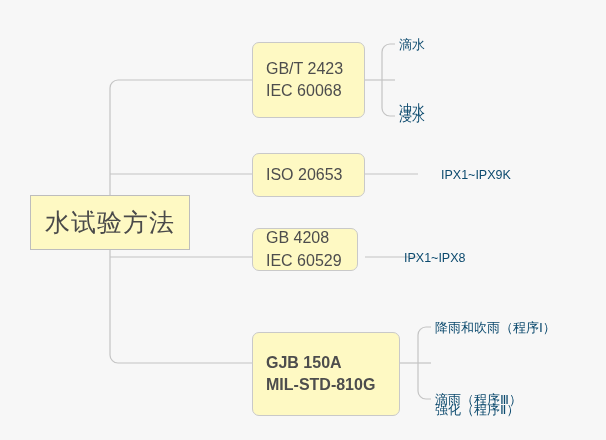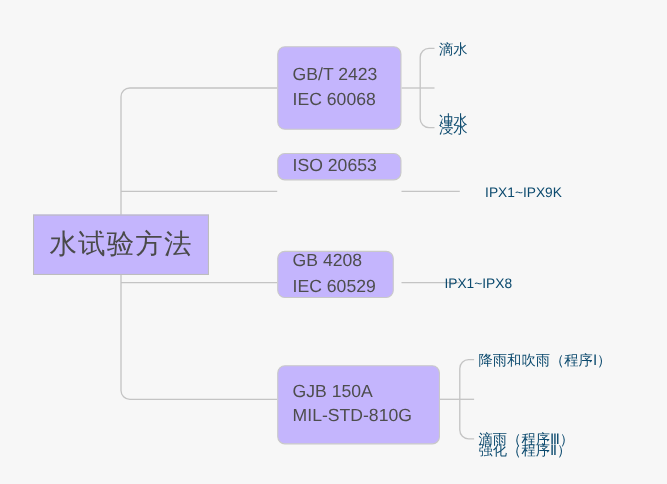--- a/index.html
+++ b/index.html
@@ -21,21 +21,21 @@
   #connectors {
     position: absolute;
     left: 0;
     top: 0;
     width: 606px;
     height: 440px;
   }
   .node {
     position: absolute;
     box-sizing: border-box;
-    background: #c4b5fd;
+    background: #fef9c3;
     border: 1px solid #c9c9c9;
     display: flex;
     flex-direction: column;
     justify-content: center;
     color: #4d4d4d;
   }
   .node.root {
     border-radius: 0;
     border-color: #bdbdbd;
     align-items: flex-start;
@@ -103,32 +103,32 @@
   </div>
 
   <div class="node branch" style="left:252px; top:42px; width:113px; height:76px;">
     <div class="node-line">GB/T 2423</div>
     <div class="node-line">IEC 60068</div>
   </div>
   <div class="leaf cn" style="left:399px; top:38px;">滴水</div>
   <div class="leaf cn" style="left:399px; top:74px;margin-top:29px;">冲水</div>
   <div class="leaf cn" style="left:399px; top:110px;">浸水</div>
 
-  <div class="node branch" style="left:252px; top:139px; width:113px; height:25px;">
+  <div class="node branch" style="left:252px; top:153px; width:113px; height:44px;">
     <div class="node-line">ISO 20653</div>
   </div>
   <div class="leaf" style="left:404px; top:169px;margin-left:37px;">IPX1~IPX9K</div>
 
   <div class="node branch" style="left:252px; top:228px; width:106px; height:43px;">
     <div class="node-line">GB 4208</div>
     <div class="node-line">IEC 60529</div>
   </div>
   <div class="leaf" style="left:404px; top:252px;">IPX1~IPX8</div>
 
-  <div class="node branch" style="left:252px; top:332px; width:148px; height:72px;">
+  <div class="node branch" style="left:252px; top:332px; width:148px; height:84px;font-weight:bold;">
     <div class="node-line">GJB 150A</div>
     <div class="node-line">MIL-STD-810G</div>
   </div>
   <div class="leaf cn" style="left:435px; top:321px;text-align:center;">降雨和吹雨（程序Ⅰ）</div>
   <div class="leaf cn" style="left:435px; top:357px;margin-top:46px;">强化（程序Ⅱ）</div>
   <div class="leaf cn" style="left:435px; top:393px;">滴雨（程序Ⅲ）</div>
 
 </div>
 
 </body></html>

